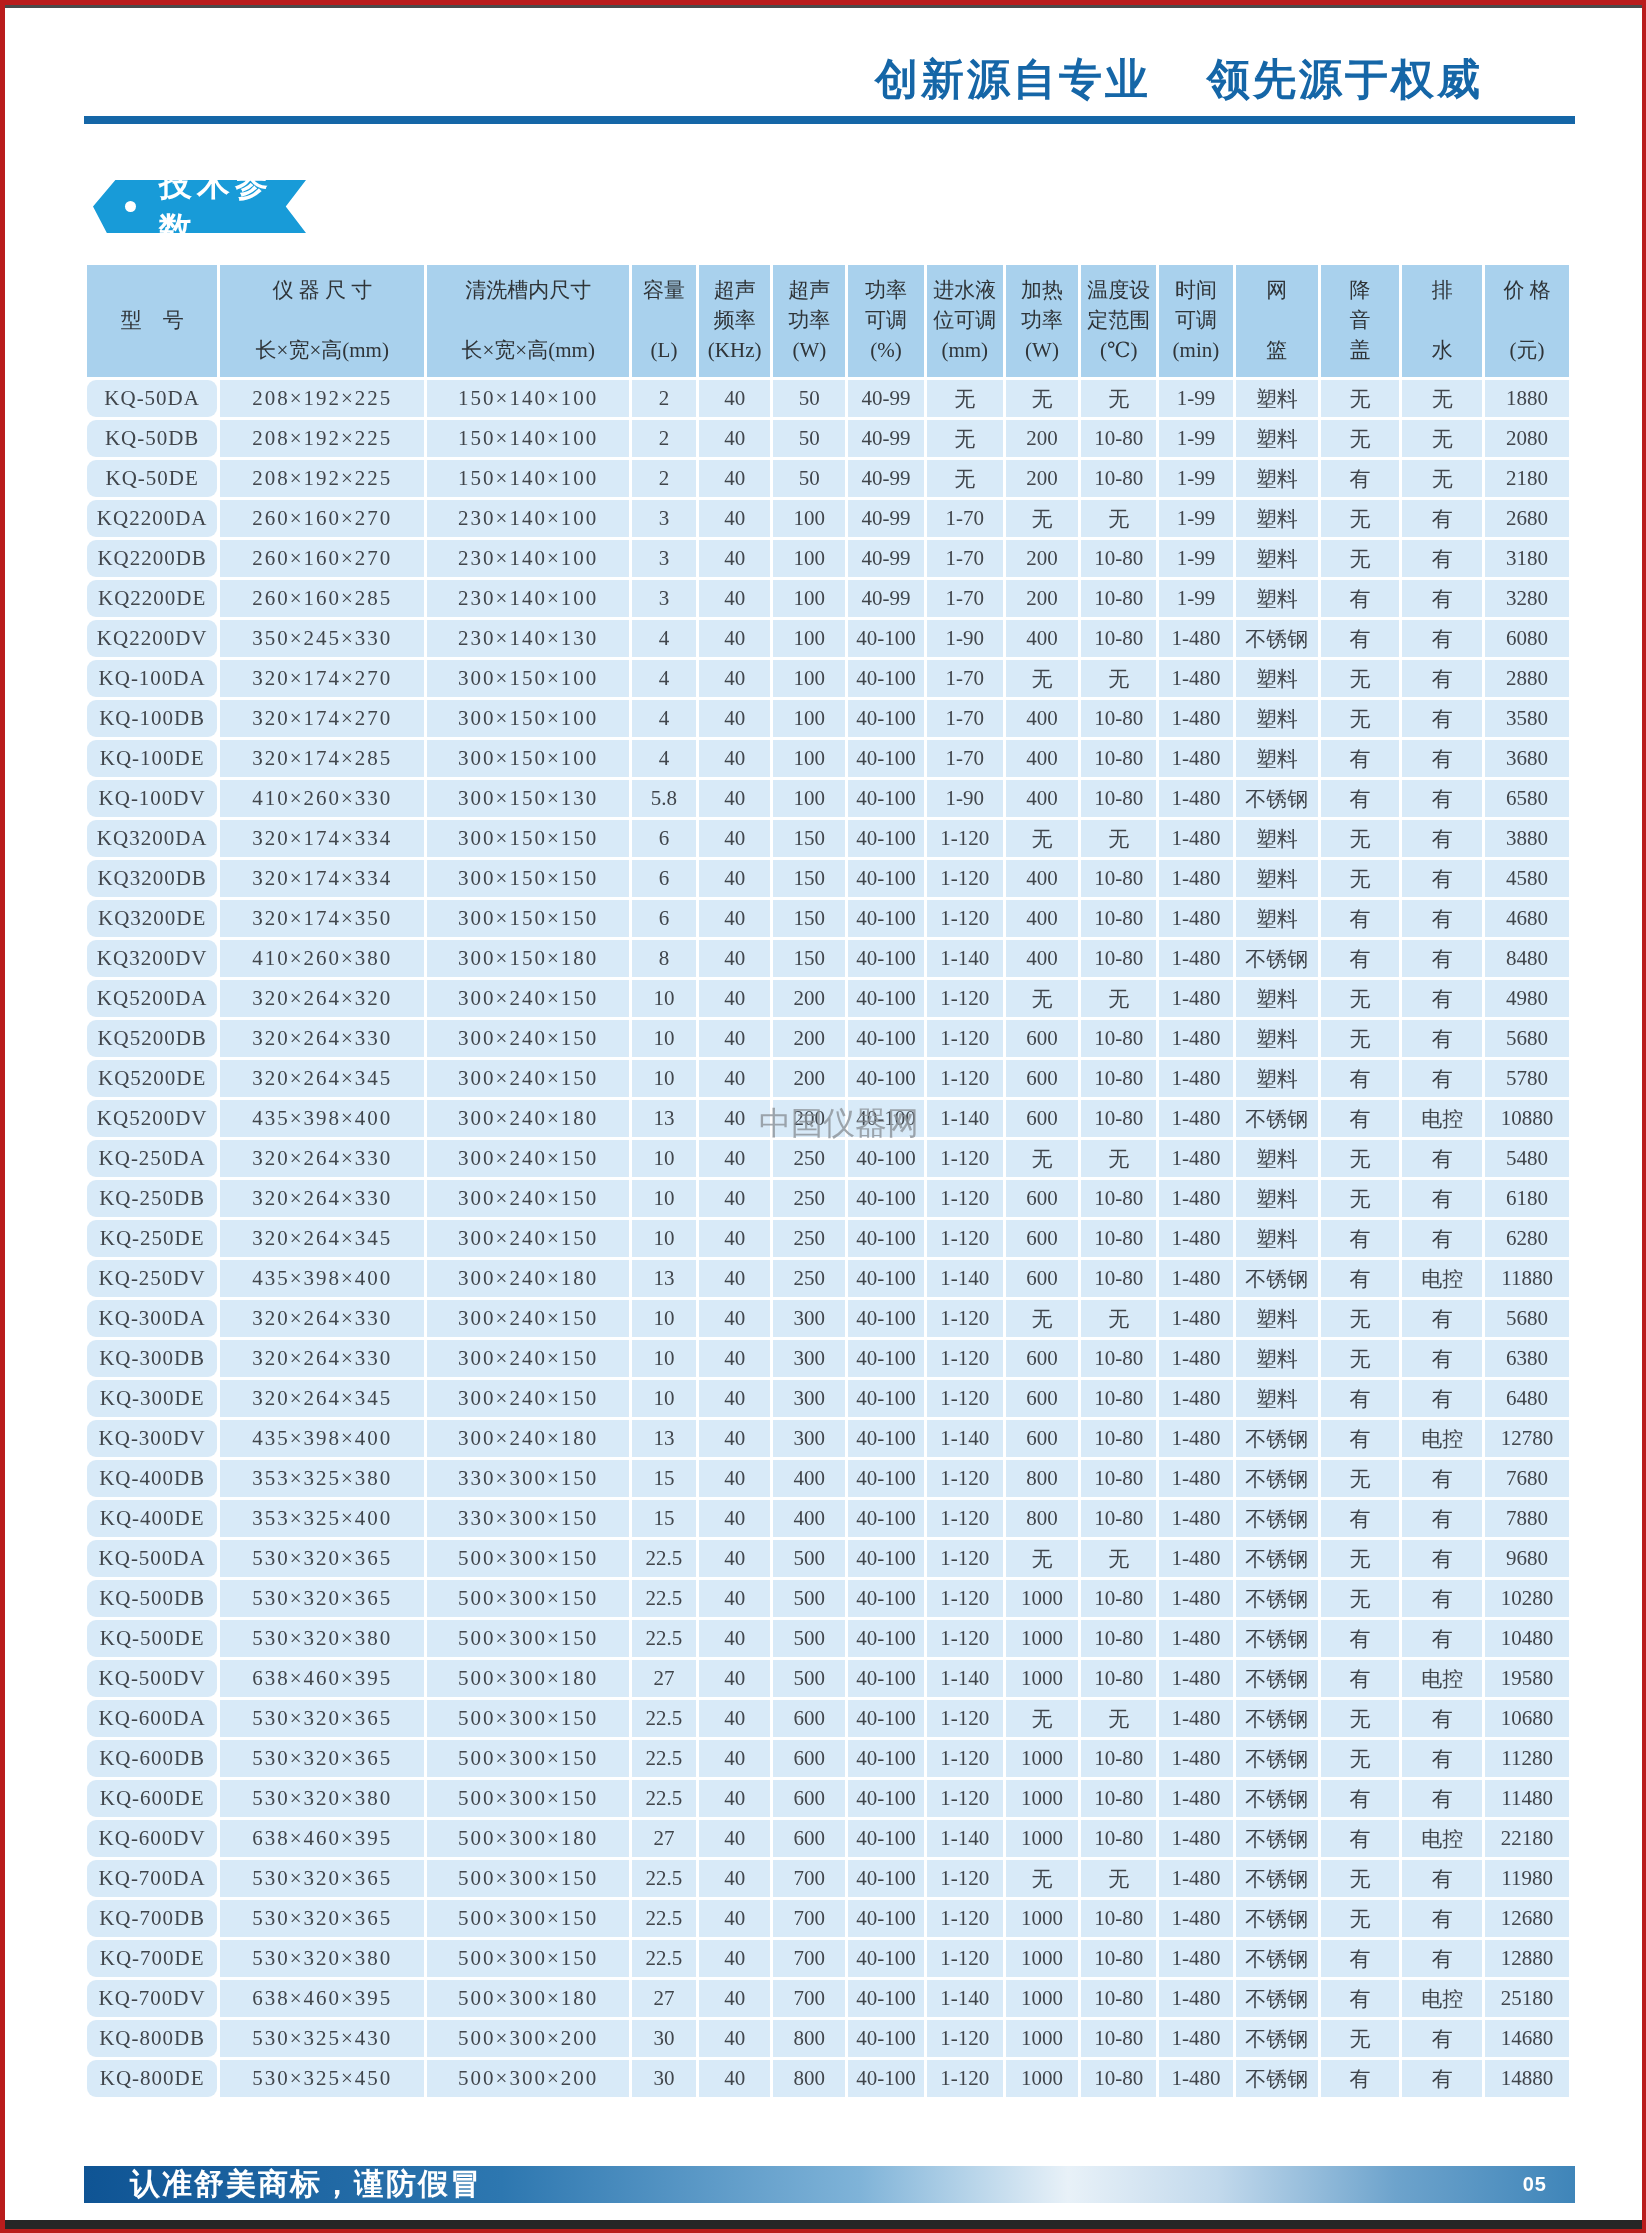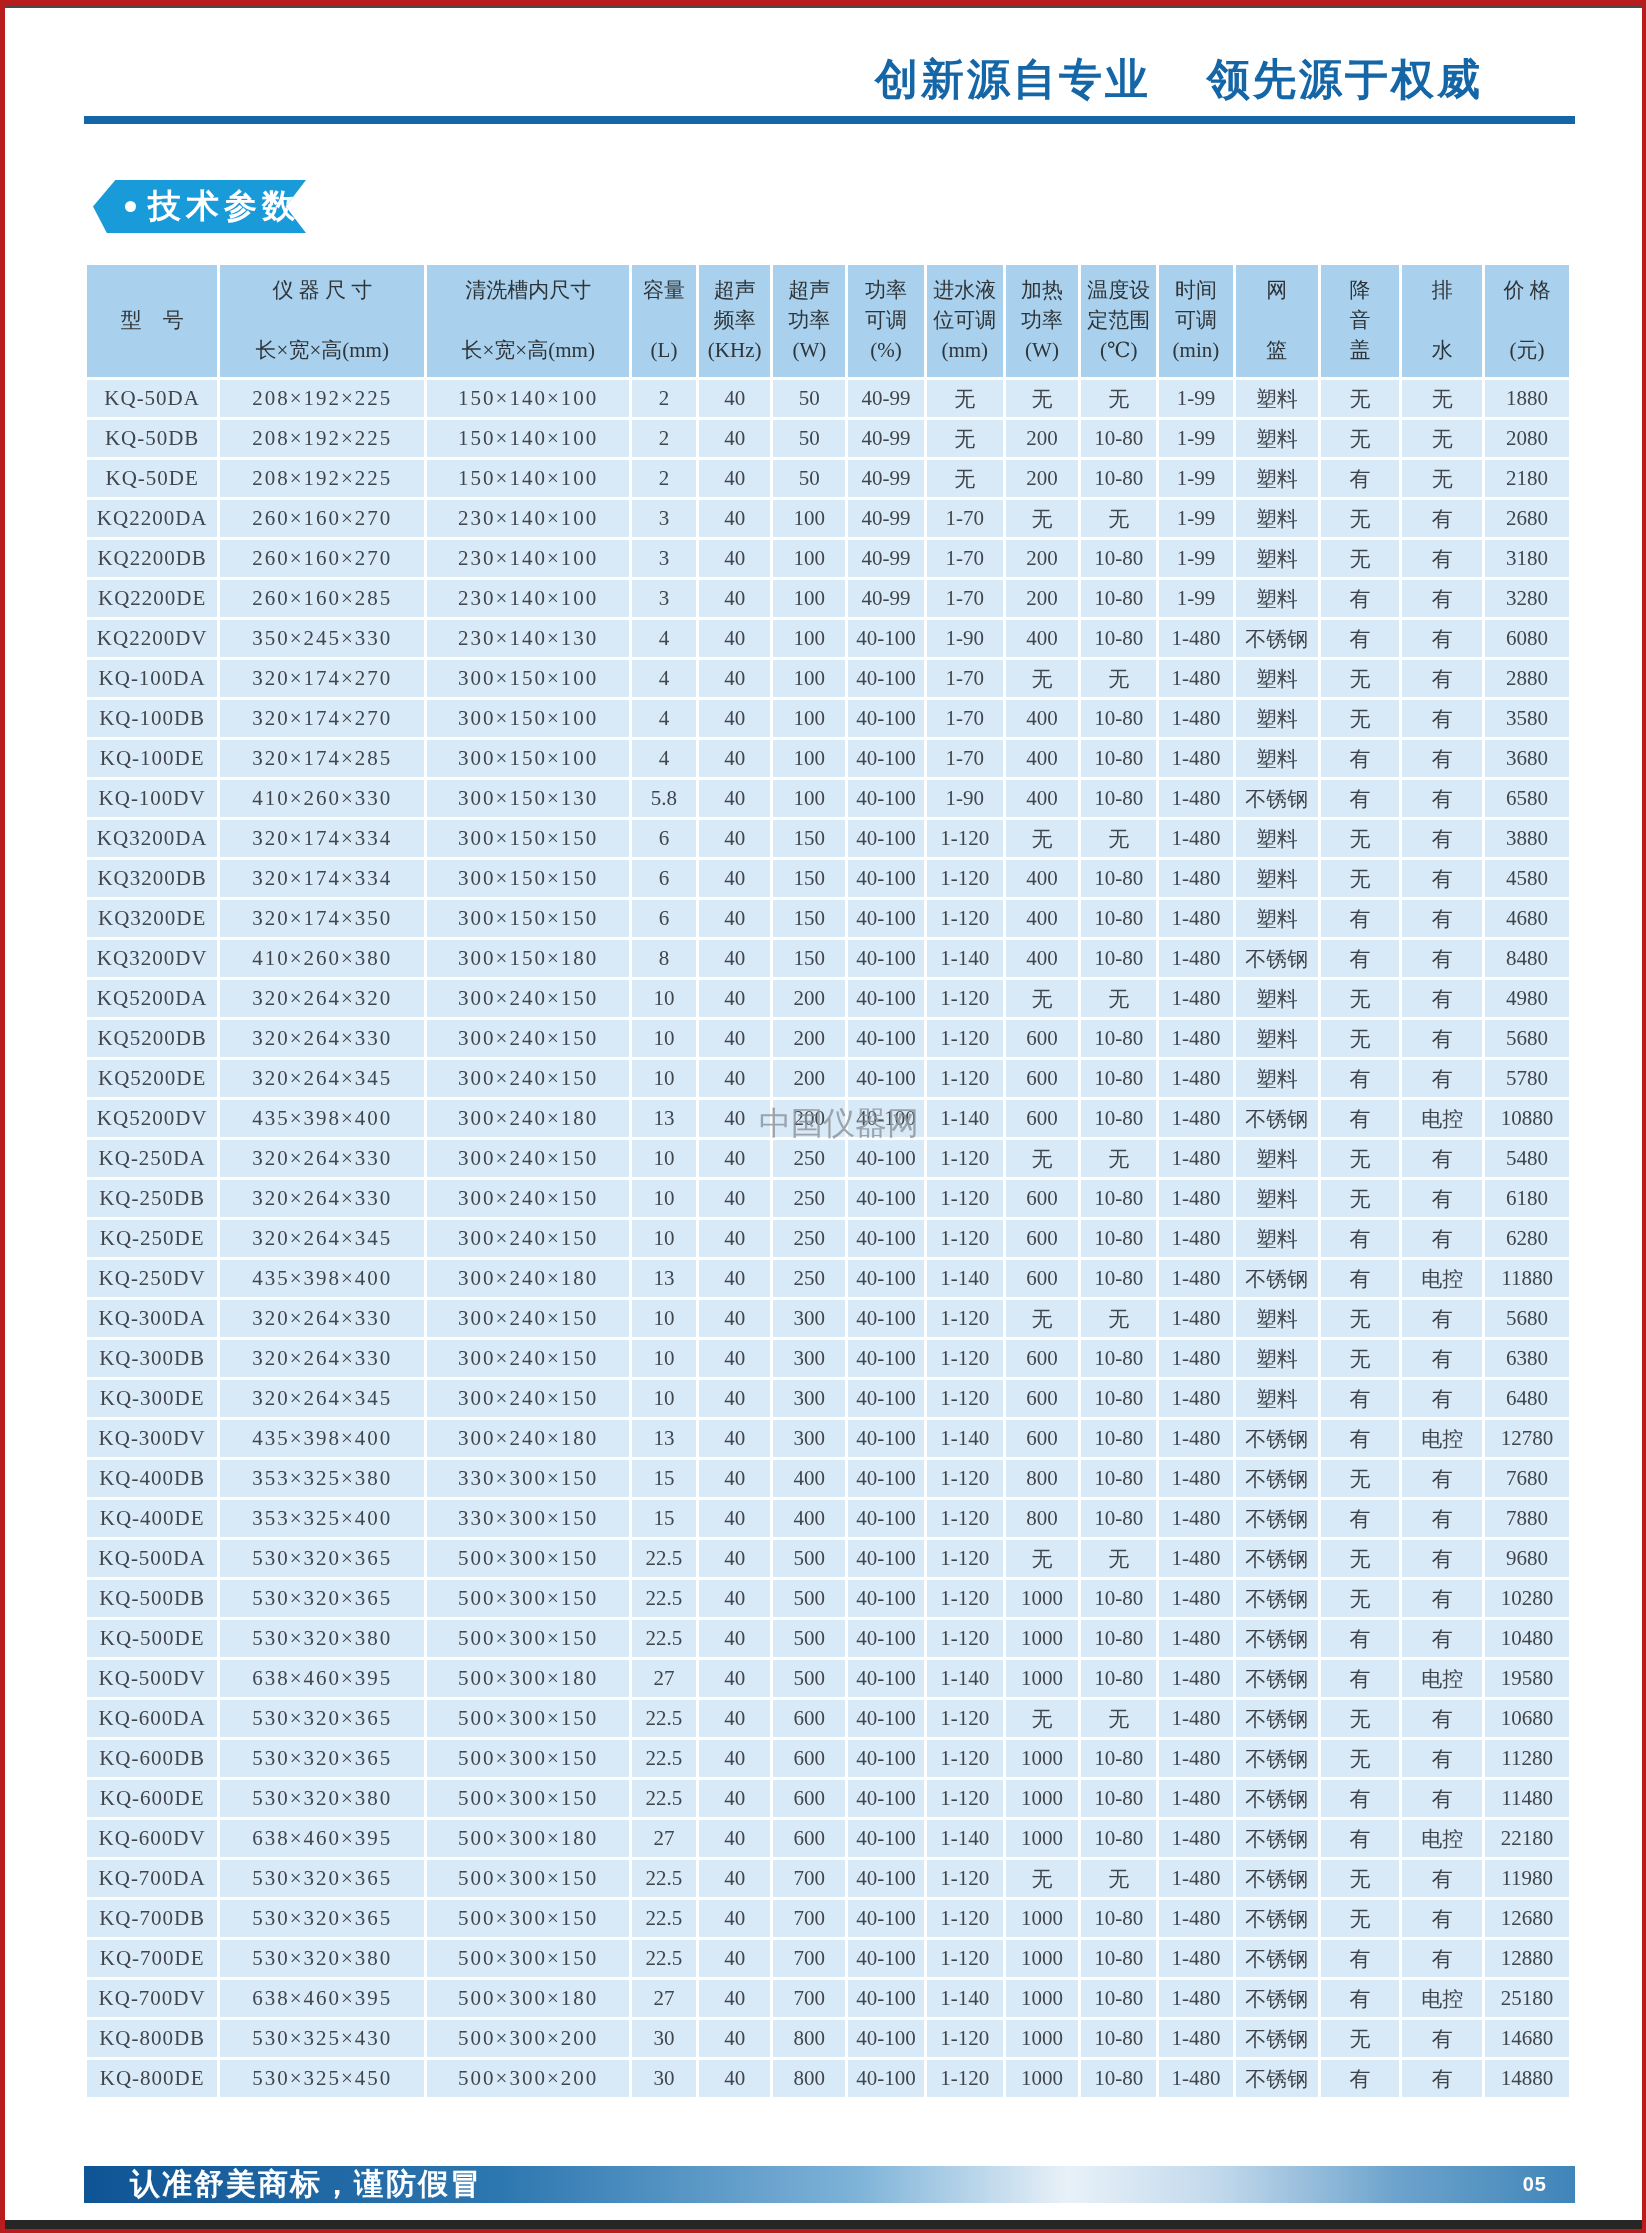--- a/index.html
+++ b/index.html
@@ -17,39 +17,39 @@
     font-family:"Liberation Sans", sans-serif; white-space:nowrap;
   }
   .header-rule{position:absolute; top:111px; left:79px; width:1491px; height:8px; background:#1566a7;}
 
   .badge{
     position:absolute; top:175px; left:88px; width:213px; height:53px;
     background:#189bd8; color:#fff; display:flex; align-items:center;
     clip-path:polygon(10.5% 0%, 100% 0%, 90.5% 50%, 100% 100%, 6.5% 100%, 0% 50%);
   }
   .badge .dot{width:11px;height:11px;border-radius:50%;background:#fff;margin-left:32px;flex:0 0 auto;}
-  .badge .label{font-size:33px;font-weight:bold;letter-spacing:5px;margin-left:12px;}
+  .badge .label{font-size:33px;font-weight:bold;letter-spacing:5px;margin-left:23px;}
 
   table.spec{
     position:absolute; top:257px; left:79px;
     border-collapse:separate; border-spacing:3px; table-layout:fixed; width:1488px;
     font-family:"Liberation Serif","DejaVu Serif",serif;
   }
   table.spec th{
     background:#a9d1ed; font-weight:normal; font-size:21px; color:#2f3438;
     text-align:center; vertical-align:middle; height:100px; padding:6px 0;
     white-space:pre-line; line-height:1.42;
   }
   table.spec td{
     background:#d8eaf8; font-size:21px; color:#40454b;
     text-align:center; vertical-align:middle; height:37px; padding:0;
     white-space:nowrap; overflow:hidden;
   }
   td.c1,td.c2{letter-spacing:2px;}
-  td.c0{letter-spacing:1px;}
+  td.c0{letter-spacing:1px;border-radius:9px;}
   .c0{width:129px}.c1{width:202px}.c2{width:200px}.c3{width:63px}.c4{width:71px}
   .c5{width:71px}.c6{width:75px}.c7{width:75px}.c8{width:72px}.c9{width:74px}
   .c10{width:73px}.c11{width:81px}.c12{width:78px}.c13{width:79px}.c14{width:83px}
 
   .watermark{
     position:absolute; left:754px; top:1097px; z-index:3; pointer-events:none;
     font-size:32px; color:#8b9298; opacity:0.8; letter-spacing:0px;
     font-family:"Liberation Sans", sans-serif;
   }
 

